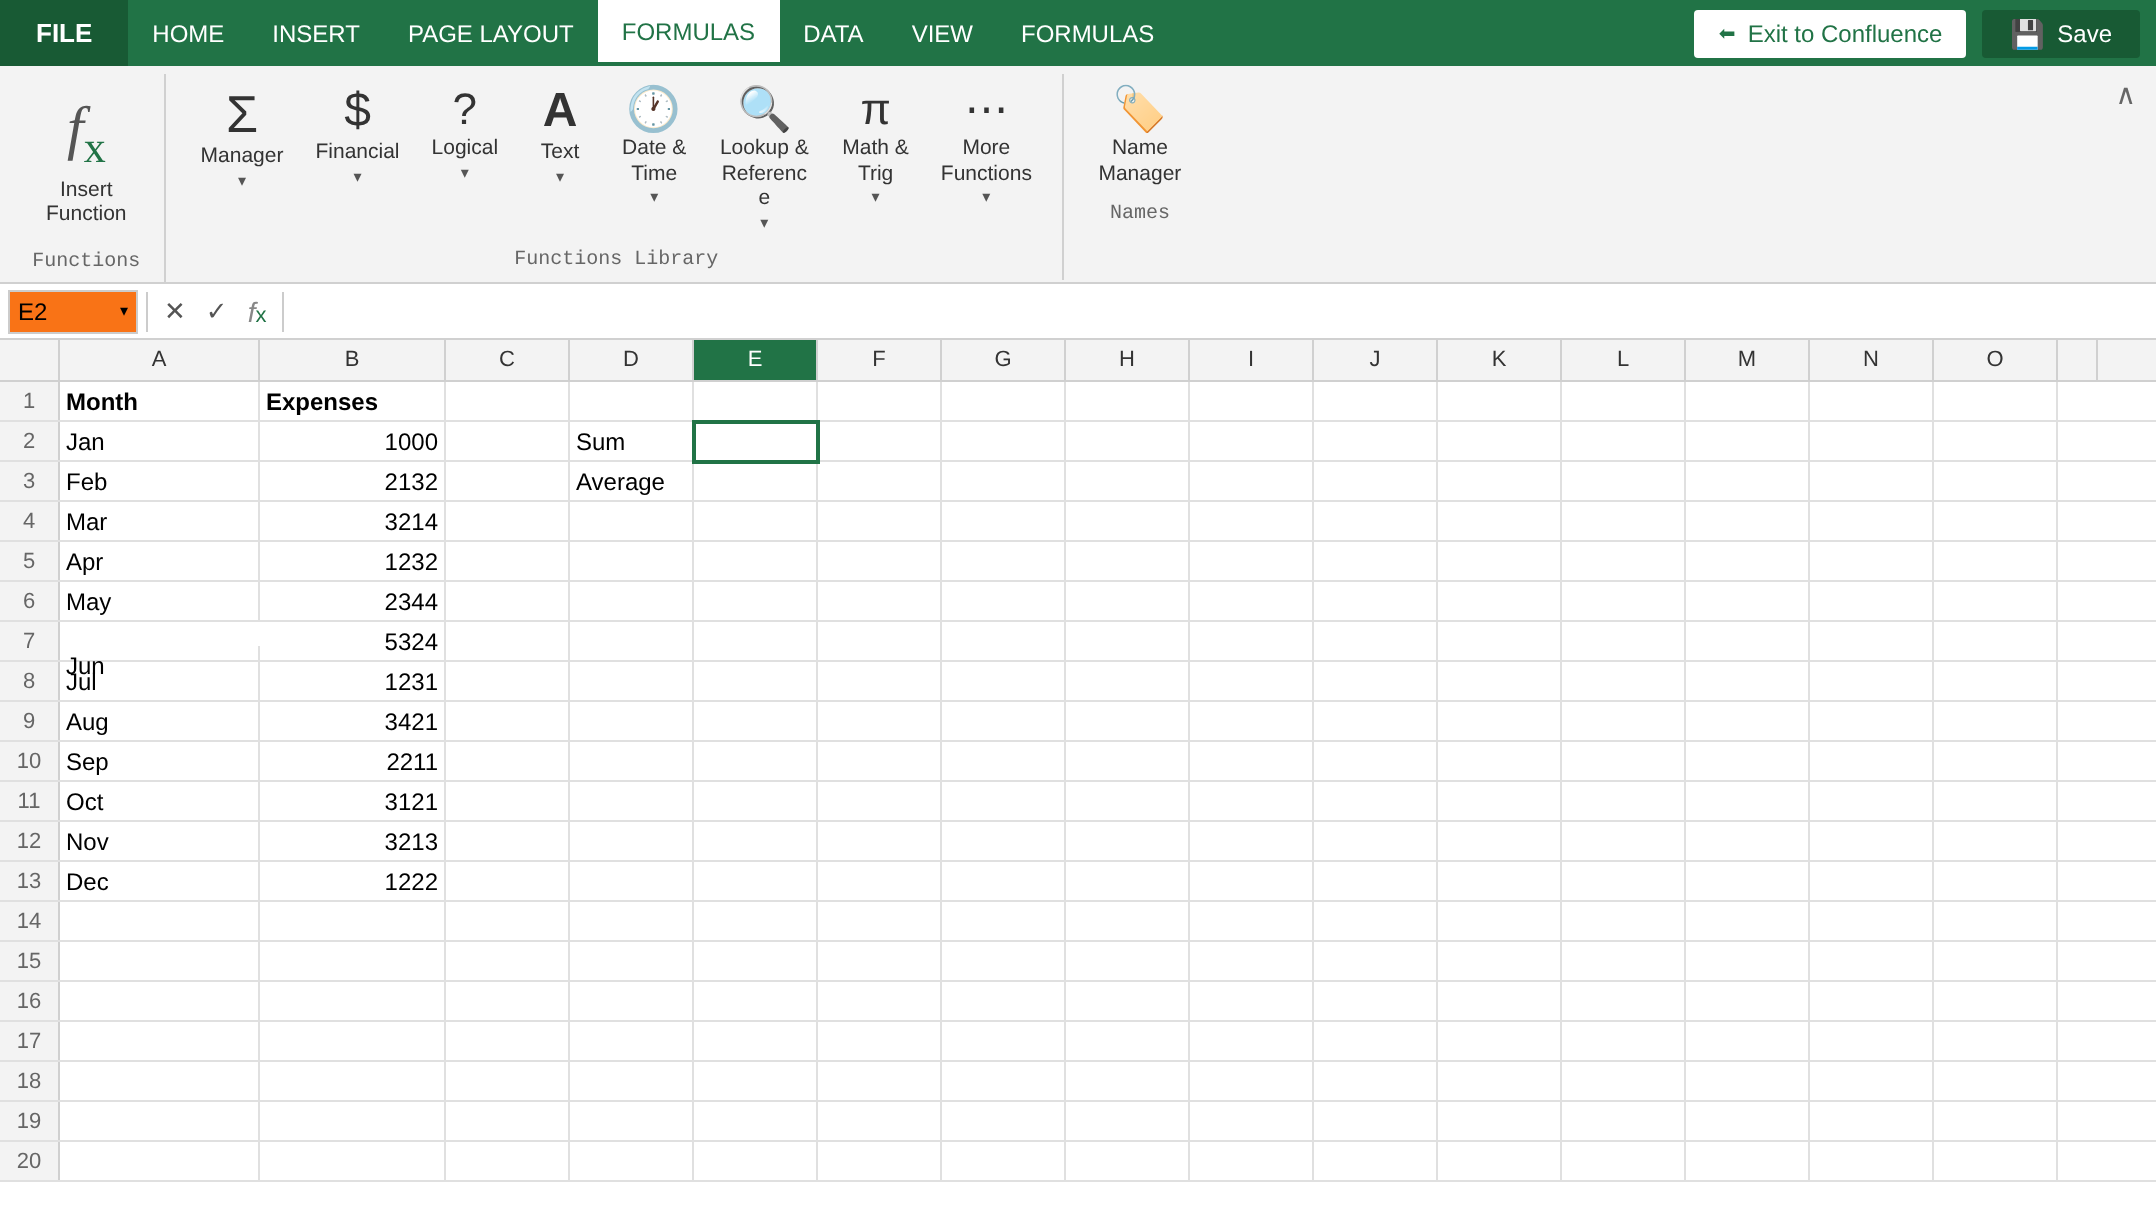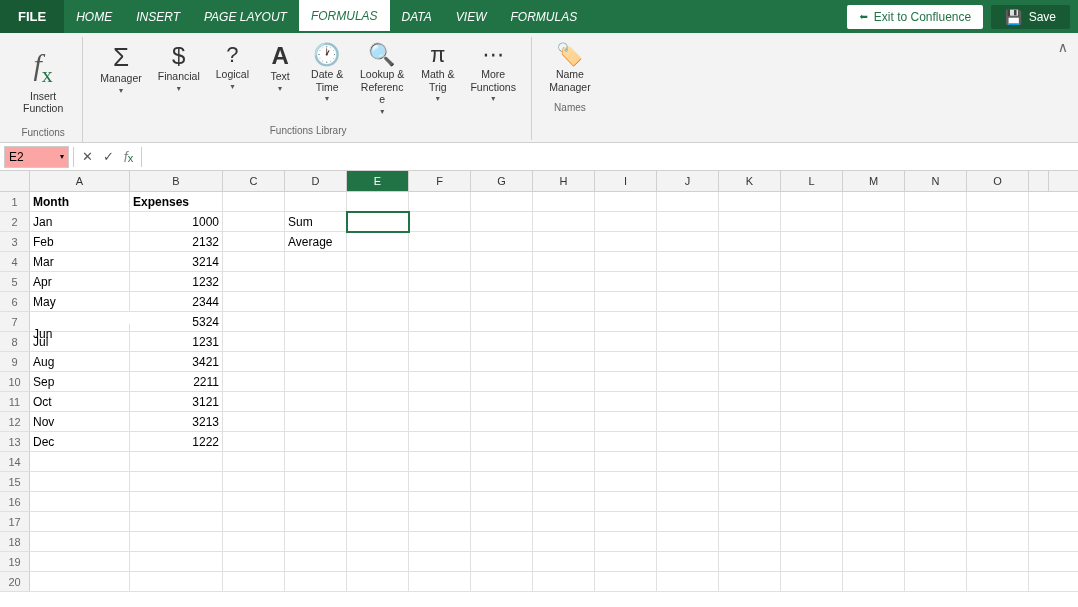--- a/index.html
+++ b/index.html
@@ -31,21 +31,20 @@
     }
     .menu-item {
       color: #fff;
       padding: 0 12px;
       height: 100%;
       display: flex;
       align-items: center;
       font-size: 12px;
       cursor: pointer;
       position: relative;
-      font-style: italic;
     }
     .menu-item:hover, .menu-item.active {
       background: rgba(255,255,255,0.15);
     }
     .menu-item.active {
       background: #fff;
       color: #217346;
       border-bottom: 2px solid #217346;
     }
     .menu-right {
@@ -111,20 +110,21 @@
       flex: 1;
     }
     .ribbon-group-label {
       font-size: 10px;
       color: #666;
       text-align: center;
       margin-top: 4px;
       padding-bottom: 4px;
       width: 100%;
       text-align: center;
+      font-family: Liberation Mono, monospace;
     }
     .ribbon-btn {
       display: flex;
       flex-direction: column;
       align-items: center;
       justify-content: flex-start;
       padding: 4px 6px;
       border: 1px solid transparent;
       border-radius: 2px;
       cursor: pointer;
@@ -201,21 +201,21 @@
       gap: 2px;
     }
     .cell-ref-box {
       border: 1px solid #ccc;
       width: 65px;
       height: 22px;
       display: flex;
       align-items: center;
       padding: 0 4px;
       font-size: 12px;
-      background: #fca5a5;
+      background: #f97316;
     }
     .formula-btn {
       background: none;
       border: none;
       cursor: pointer;
       color: #555;
       padding: 2px 4px;
       font-size: 13px;
     }
     .formula-divider {

